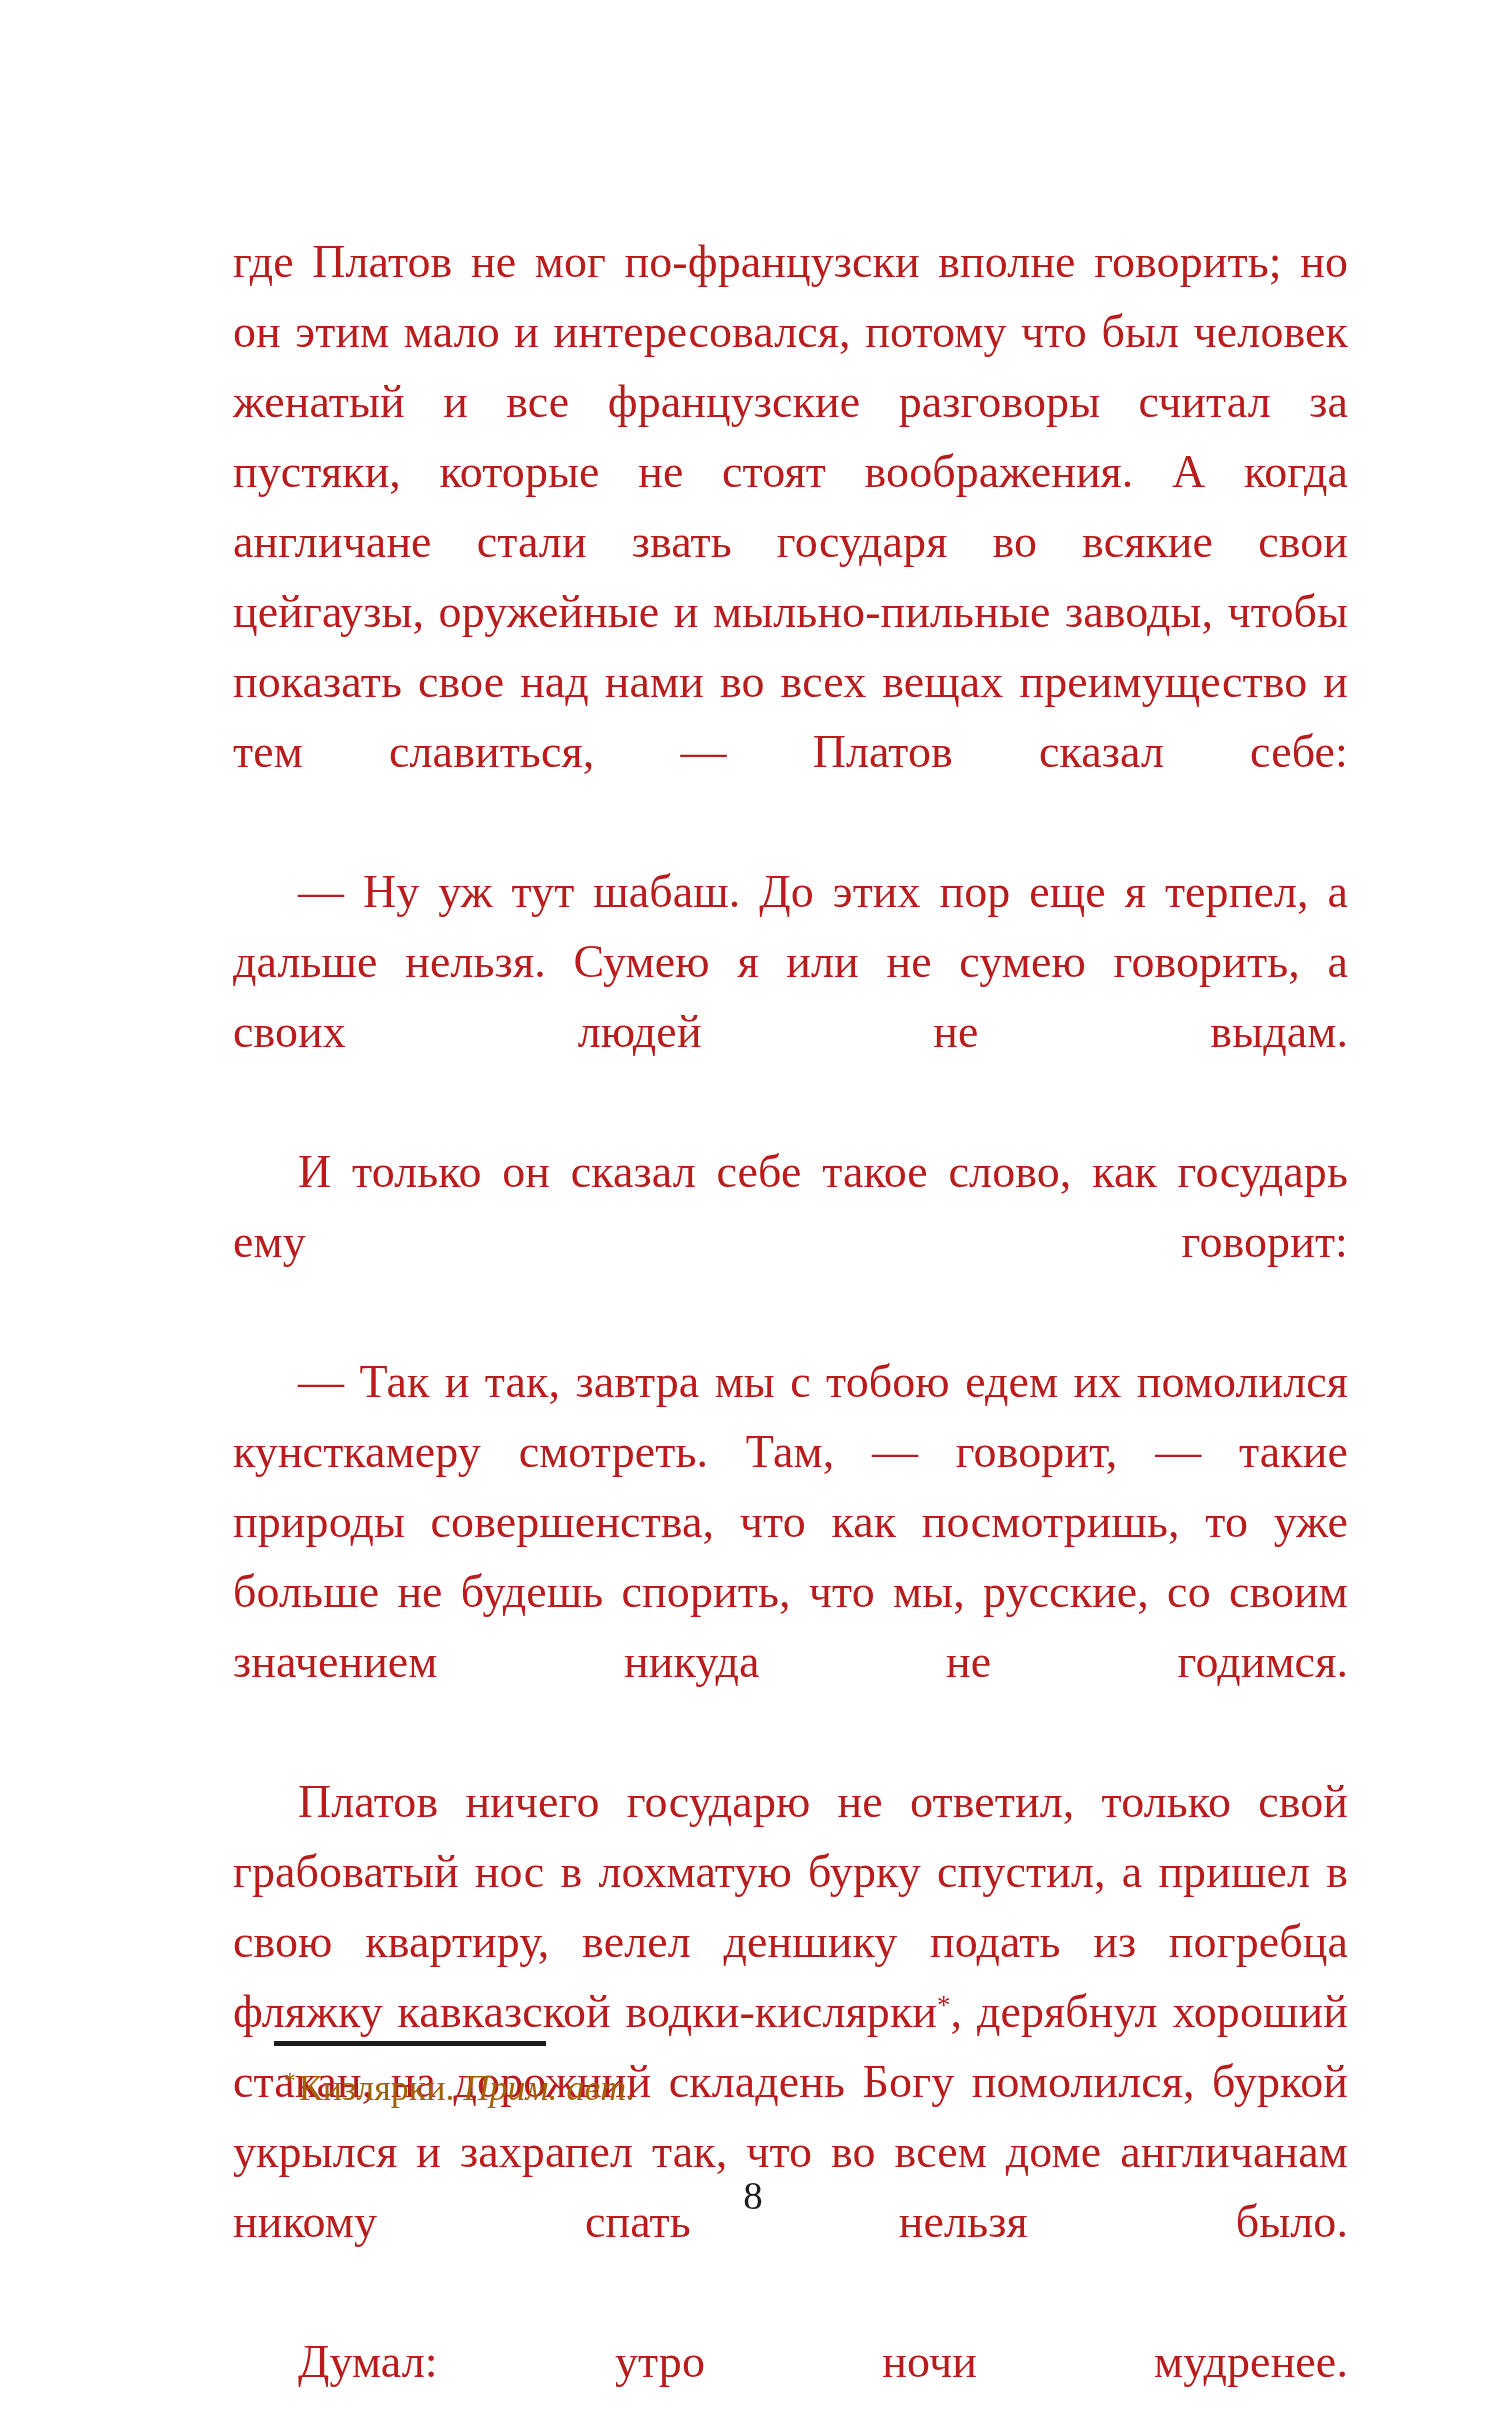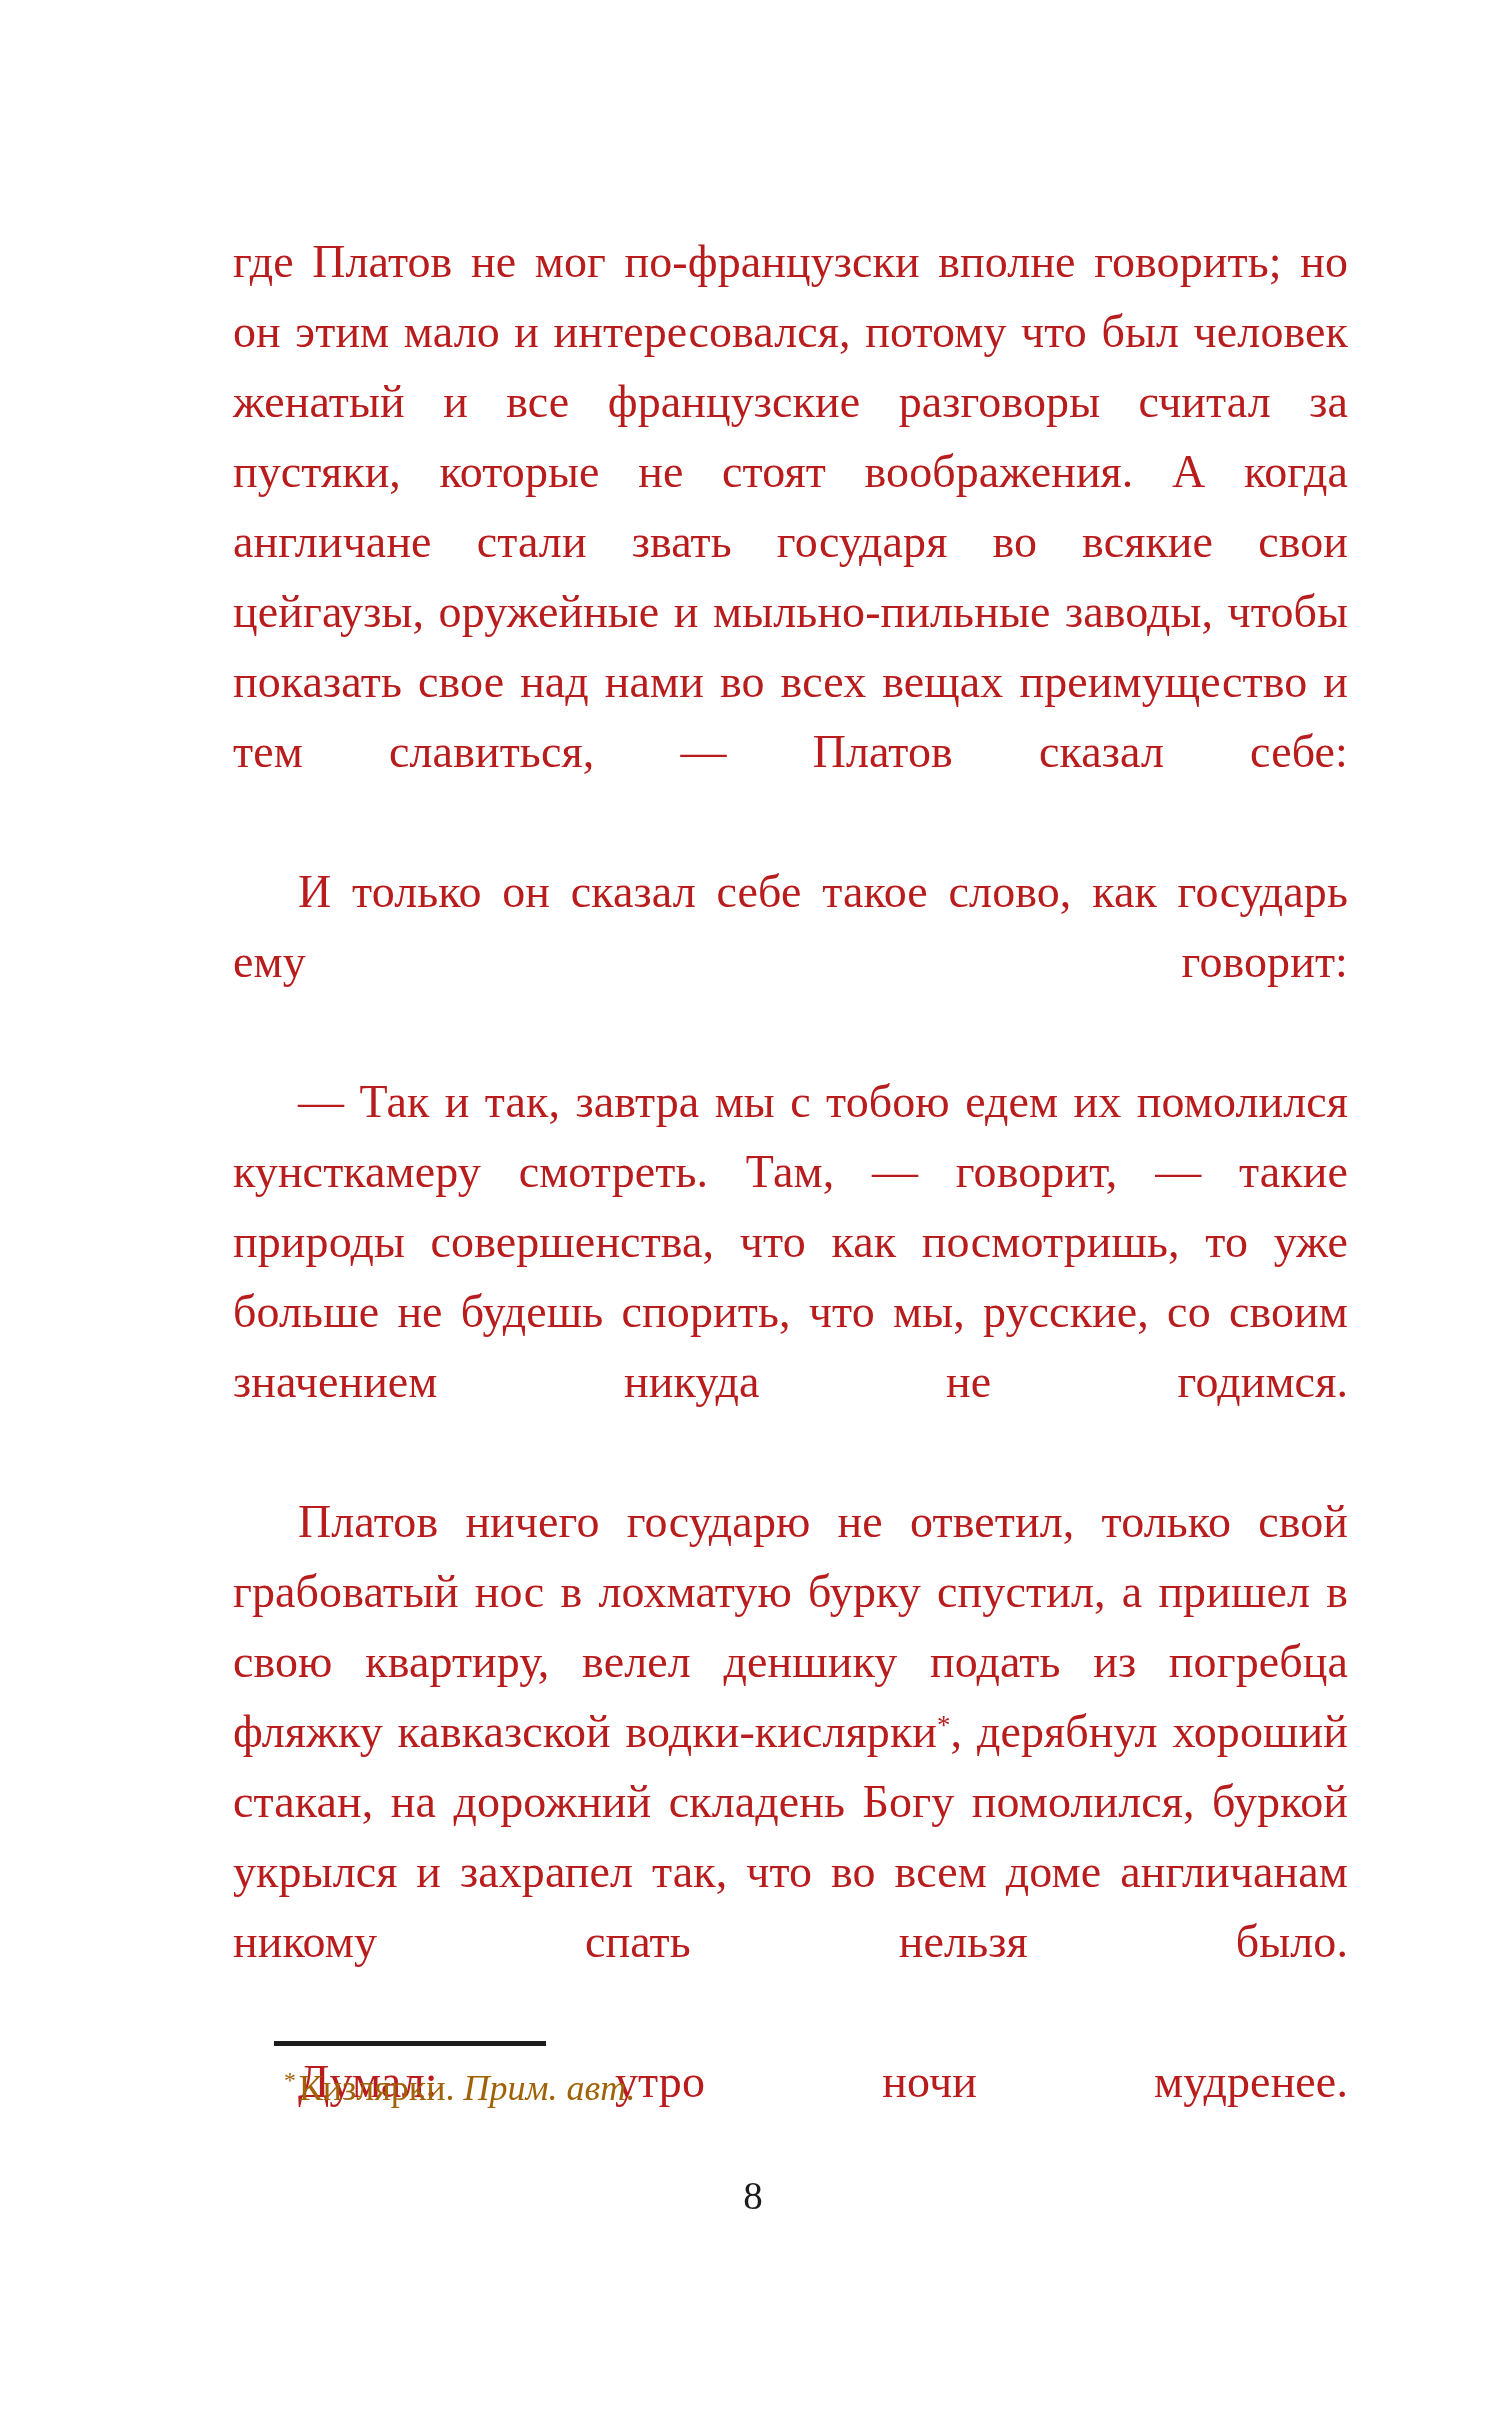--- a/index.html
+++ b/index.html
@@ -104,20 +104,21 @@
 </style>
 </head>
 <body>
 
 <div class="page">
 
   <div class="textblock">
 
     <p class="para">где Платов не мог по-французски вполне говорить; но он этим мало и интересовался, потому что был человек женатый и все французские разговоры считал за пустяки, которые не стоят воображения. А когда англичане стали звать государя во всякие свои цейгаузы, оружейные и мыльно-пильные заводы, чтобы показать свое над нами во всех вещах преимущество и тем славиться, — Платов сказал себе:</p>
 
+    <p class="para indent">— Ну уж тут шабаш. До этих пор еще я терпел, а дальше нельзя. Сумею я или не сумею говорить, а своих людей не выдам.</p>
 
     <p class="para indent">И только он сказал себе такое слово, как государь ему говорит:</p>
 
     <p class="para indent">— Так и так, завтра мы с тобою едем их помолился кунсткамеру смотреть. Там, — говорит, — такие природы совершенства, что как посмотришь, то уже больше не будешь спорить, что мы, русские, со своим значением никуда не годимся.</p>
 
     <p class="para indent"><span>Платов ничего государю не ответил, только свой грабоватый нос в лохматую бурку спустил, а пришел в свою квартиру, велел деншику подать из погребца фляжку кавказской водки-кислярки</span><sup class="sup-note">*</sup><span>, дерябнул хороший стакан, на дорожний складень Богу помолился, буркой укрылся и захрапел так, что во всем доме англичанам никому спать нельзя было.</span></p>
 
     <p class="para indent">Думал: утро ночи мудренее.</p>
 
   </div>

